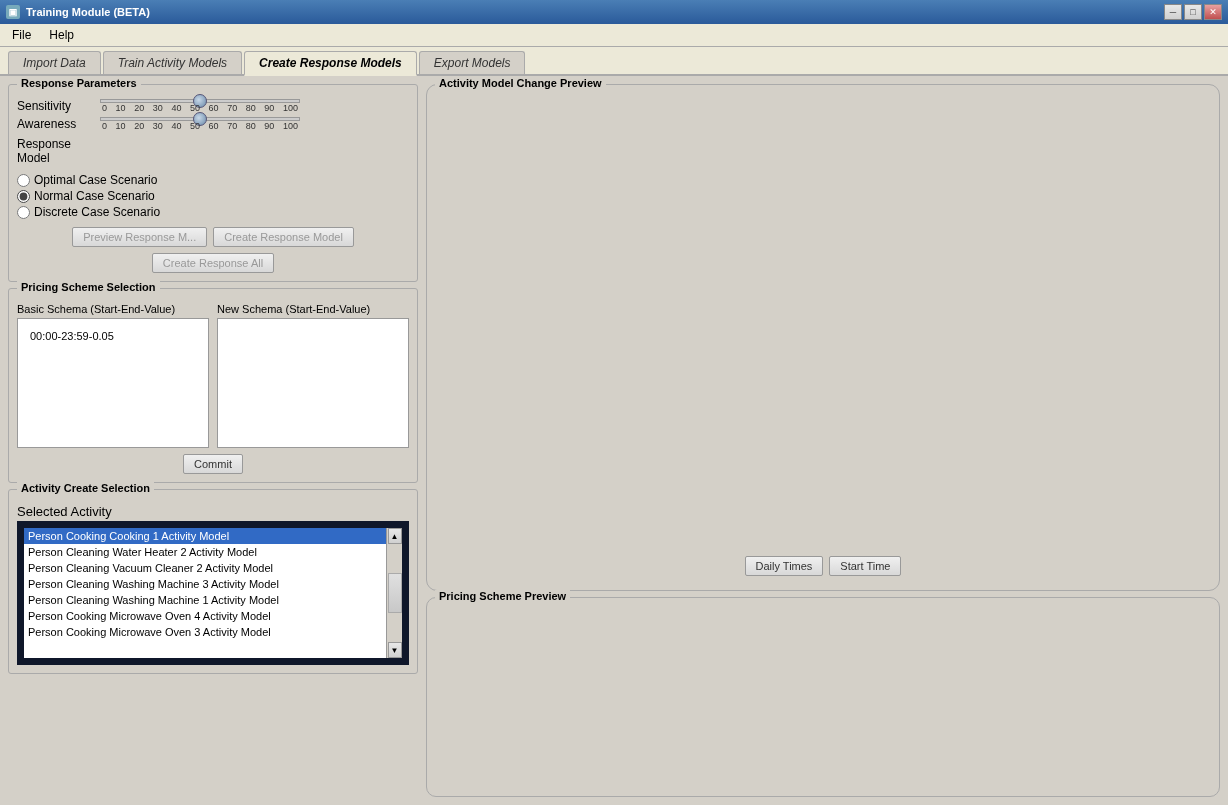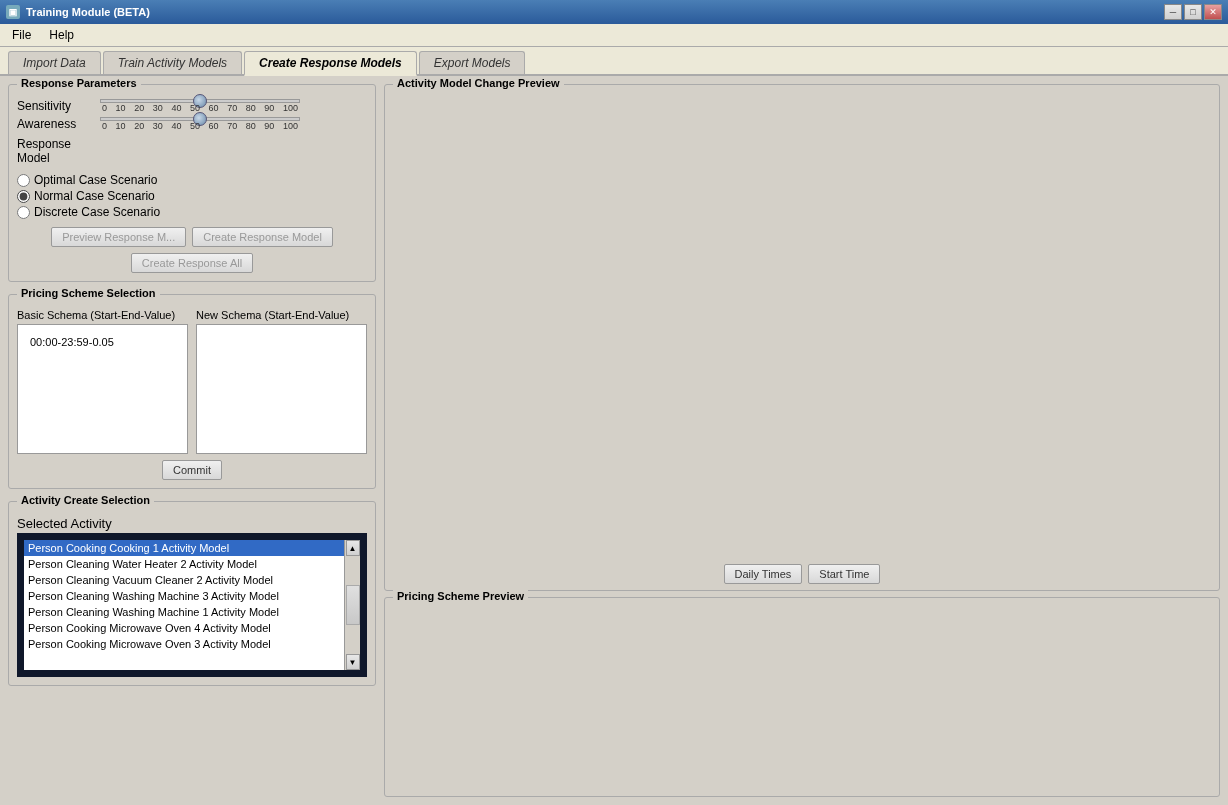--- a/index.html
+++ b/index.html
@@ -102,24 +102,24 @@
     .main-content {
       background: #d4d0c8;
       padding: 8px;
       display: flex;
       gap: 8px;
       height: calc(805px - 24px - 22px - 30px);
     }
 
     
     .left-panel {
-      width: 368px;
+      width: 410px;
       display: flex;
       flex-direction: column;
-      gap: 12px;
+      gap: 6px;
     }
 
     
     .right-panel {
       flex: 1;
       display: flex;
       flex-direction: column;
       gap: 6px;
     }
 
@@ -275,38 +275,38 @@
     .activity-list-item.selected {
       background: #316ac5;
       color: white;
     }
 
     
     .activity-preview-box {
       flex: 1;
       border: 1px solid #aaa;
       background: #d4d0c8;
-      border-radius: 3px;
+      border-radius: 11px;
       padding: 8px;
       padding-top: 14px;
       position: relative;
       min-height: 350px;
     }
 
     .preview-buttons {
       display: flex;
       gap: 6px;
       justify-content: center;
-      margin-top: 12px;
+      margin-top: 4px;
     }
 
     .pricing-preview-box {
       border: 1px solid #aaa;
       background: #d4d0c8;
-      border-radius: 3px;
+      border-radius: 10px;
       padding: 8px;
       padding-top: 14px;
       position: relative;
       height: 200px;
     }
 
     .list-with-scroll {
       display: flex;
       border: 7px solid #0f172a;
     }

